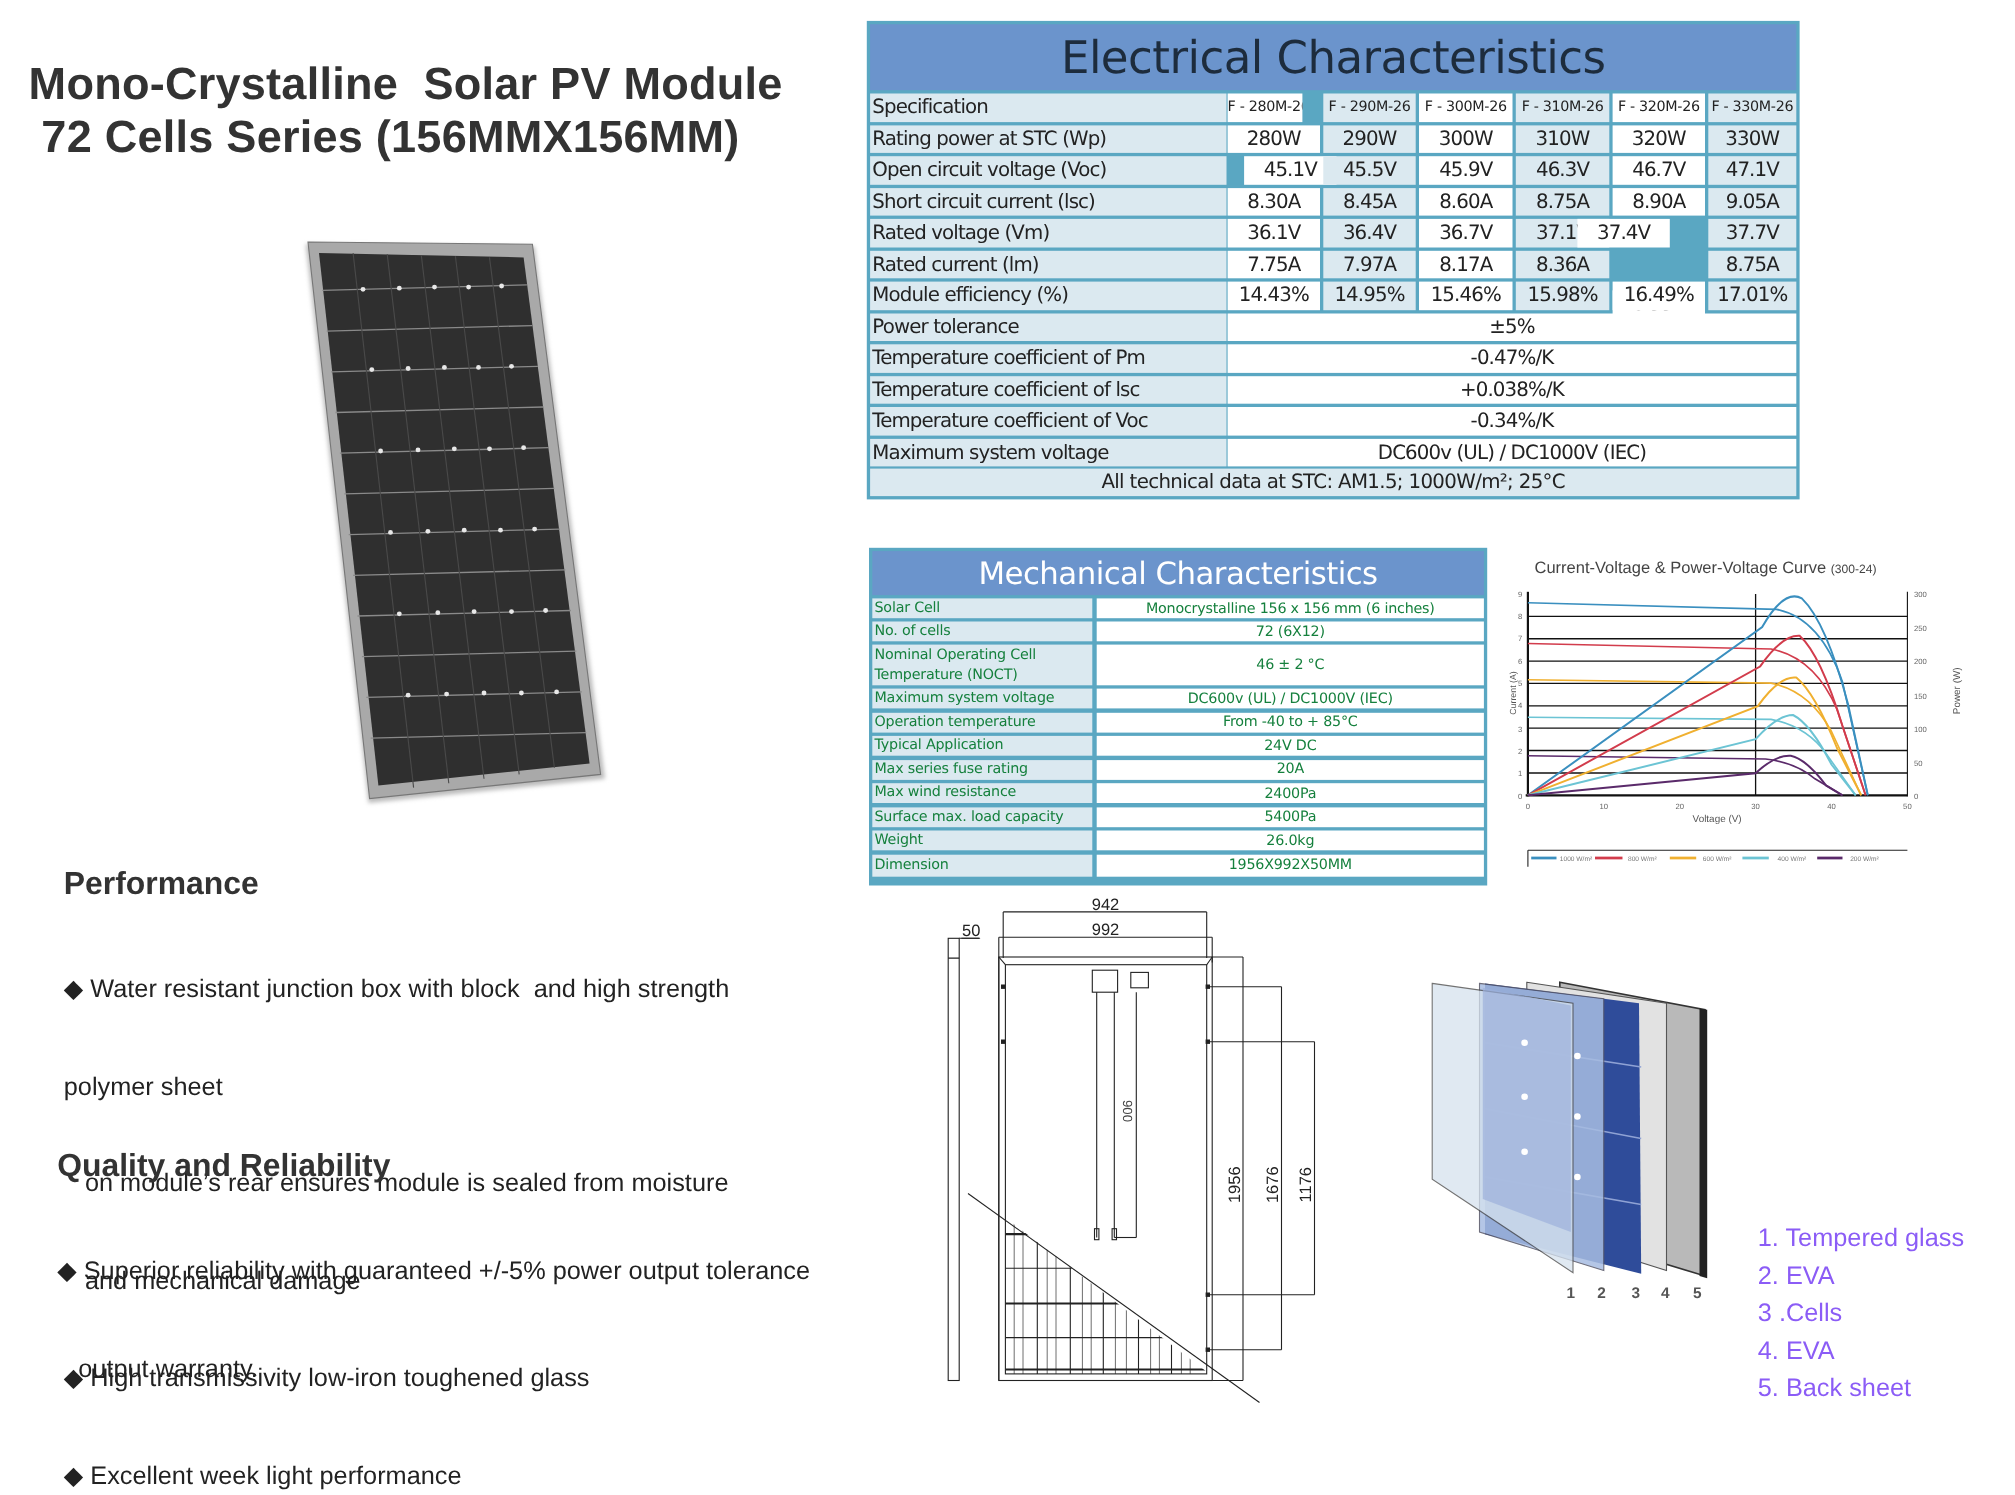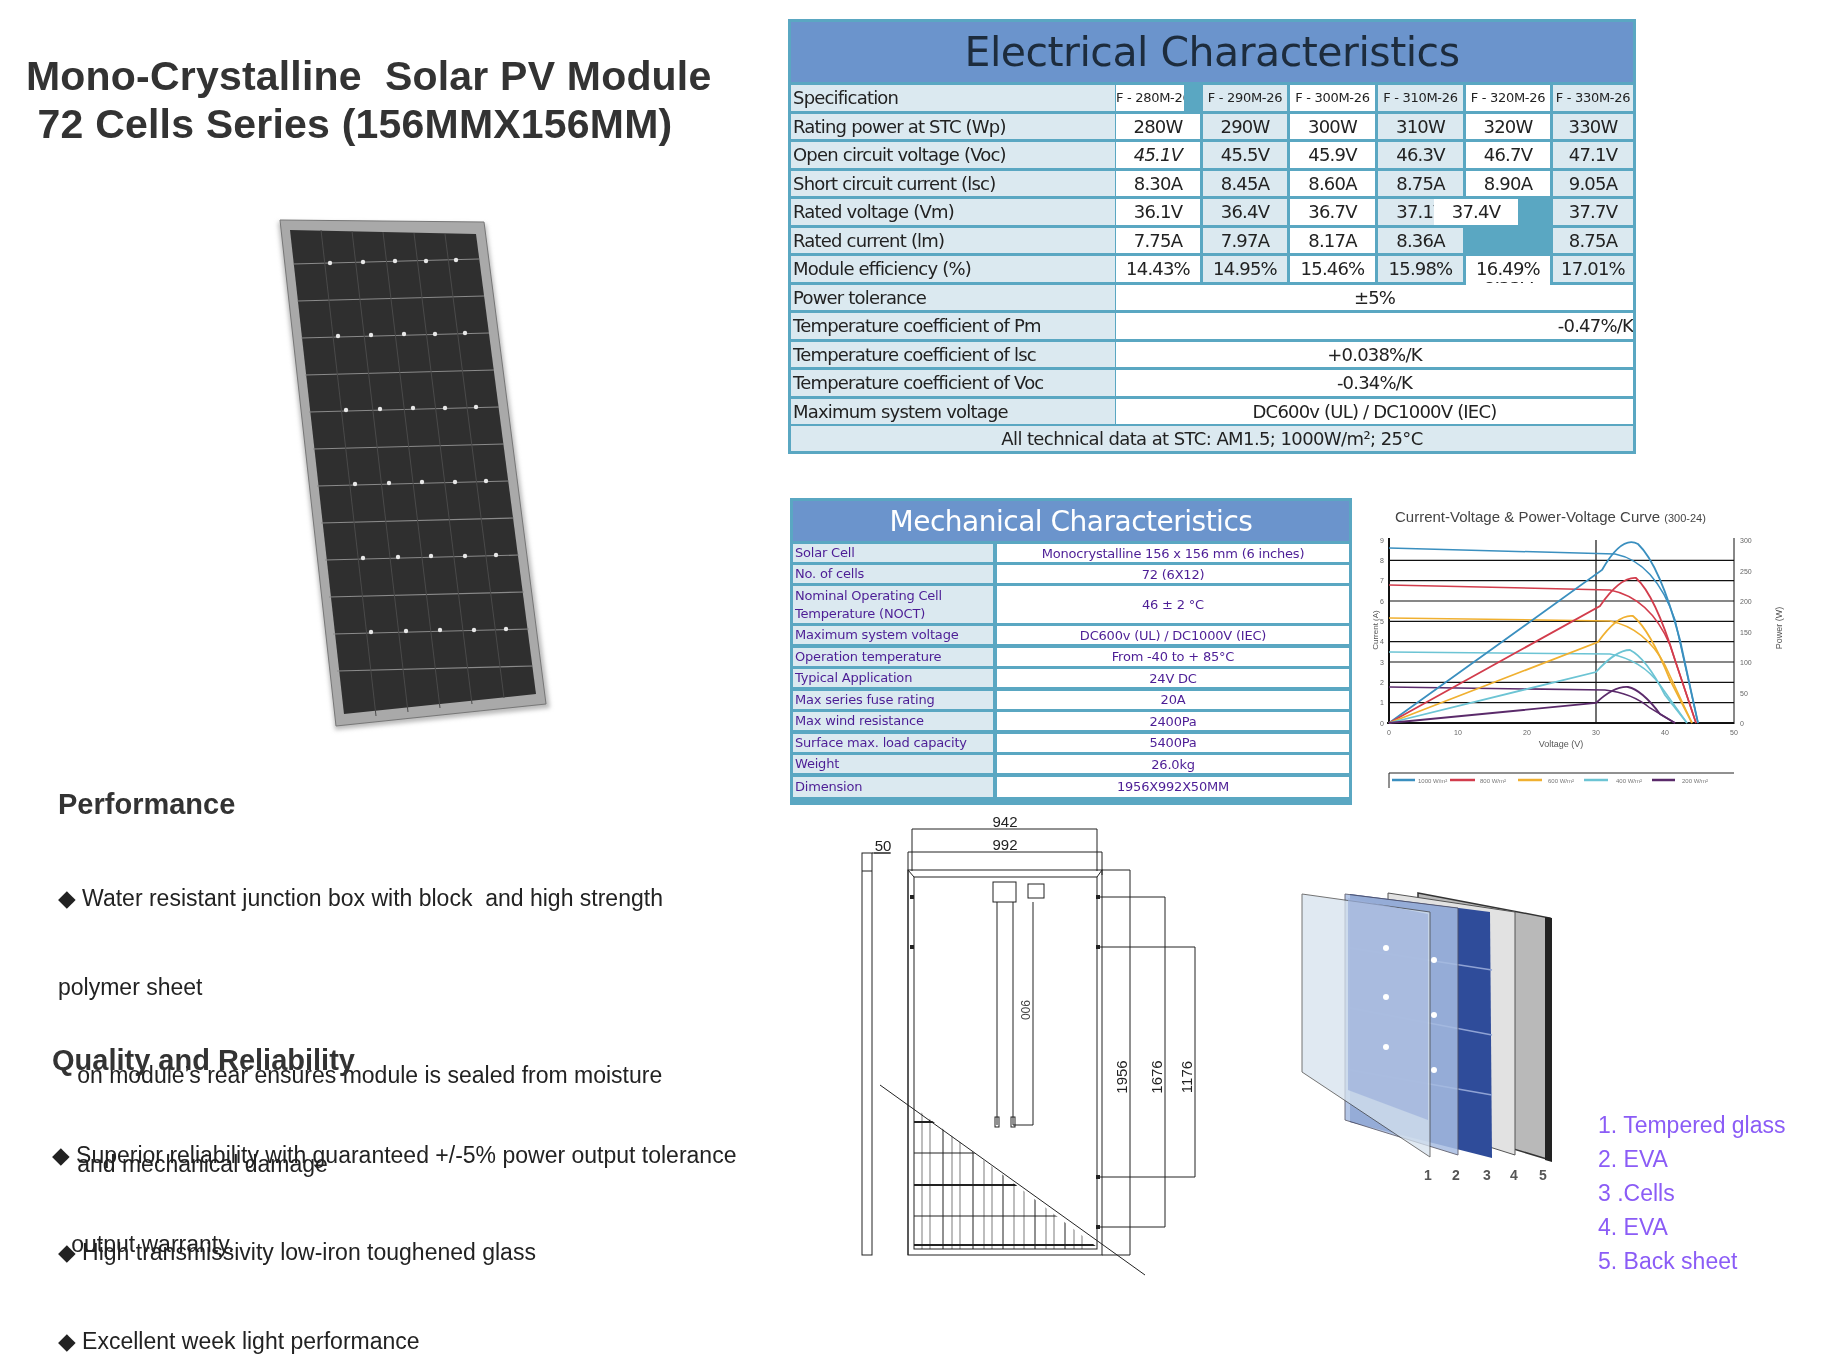--- a/index.html
+++ b/index.html
@@ -17,21 +17,21 @@
   .ecell.lbl{text-align:left;padding-left:2px;background:#dbe9f0;}
   .ecell.w{background:#fff;}
   .ecell.b{background:#dbe9f0;}
   .ecell.sm{font-size:13px;letter-spacing:-0.3px;}
   .efoot{position:absolute;left:3px;right:3px;bottom:3px;height:25px;background:#dbe9f0;text-align:center;font-size:18px;line-height:25px;font-family:"DejaVu Sans",sans-serif;letter-spacing:-0.6px;}
 
   
   .mtab{left:790px;top:498px;width:562px;height:307px;background:#5aa7c2;}
   .mtab .hdr{position:absolute;left:3px;top:3px;right:3px;height:40px;background:#6b94cc;text-align:center;color:#fff;font-size:28px;line-height:42px;font-family:"DejaVu Sans",sans-serif;letter-spacing:-0.5px;}
   .mrow{position:absolute;left:3px;right:3px;}
-  .mcell{position:absolute;top:0;bottom:0;font-size:13px;color:#4c1d95;font-family:"DejaVu Sans",sans-serif;display:flex;align-items:center;white-space:nowrap;overflow:hidden;letter-spacing:-0.2px;}
+  .mcell{position:absolute;top:0;bottom:0;font-size:13px;color:#15803d;font-family:"DejaVu Sans",sans-serif;display:flex;align-items:center;white-space:nowrap;overflow:hidden;letter-spacing:-0.2px;}
   .mcell.lbl{left:0;width:198px;background:#dbe9f0;padding-left:2px;line-height:18px;white-space:normal;}
   .mcell.val{left:204px;right:0;background:#fff;justify-content:center;}
 
   
   .chart-title{left:1395px;top:508px;font-size:15px;color:#444;white-space:nowrap;}
   .chart-title small{font-size:11px;}
   svg text{font-family:"Liberation Sans",sans-serif;}
 
   .layers-legend{left:1598px;top:1108px;font-size:23px;line-height:34px;color:#8b5cf6;}
 </style>
@@ -144,21 +144,21 @@
     <div class="ecell lbl" style="left:0;width:322px;">Rating power at STC (Wp)</div>
     <div class="ecell w" style="left:325px;width:84px;">280W</div>
     <div class="ecell b" style="left:412px;width:84px;">290W</div>
     <div class="ecell w" style="left:499px;width:85px;">300W</div>
     <div class="ecell b" style="left:587px;width:85px;">310W</div>
     <div class="ecell w" style="left:675px;width:84px;">320W</div>
     <div class="ecell b" style="left:762px;width:80px;">330W</div>
   </div>
   <div class="erow" style="top:123px;">
     <div class="ecell lbl" style="left:0;width:322px;">Open circuit voltage (Voc)</div>
-    <div class="ecell w" style="left:325px;width:84px;font-style:italic;">45.1V</div>
+    <div class="ecell w" style="left:340px;width:84px;">45.1V</div>
     <div class="ecell b" style="left:412px;width:84px;">45.5V</div>
     <div class="ecell w" style="left:499px;width:85px;">45.9V</div>
     <div class="ecell b" style="left:587px;width:85px;">46.3V</div>
     <div class="ecell w" style="left:675px;width:84px;">46.7V</div>
     <div class="ecell b" style="left:762px;width:80px;">47.1V</div>
   </div>
   <div class="erow" style="top:151.5px;">
     <div class="ecell lbl" style="left:0;width:322px;">Short circuit current (lsc)</div>
     <div class="ecell w" style="left:325px;width:84px;">8.30A</div>
     <div class="ecell b" style="left:412px;width:84px;">8.45A</div>
@@ -194,21 +194,21 @@
     <div class="ecell w" style="left:675px;width:84px;">16.49%</div>
     <div class="ecell b" style="left:762px;width:80px;">17.01%</div>
   </div>
 
   <div class="erow" style="top:265.5px;">
     <div class="ecell lbl" style="left:0;width:322px;">Power tolerance</div>
     <div class="ecell w" style="left:325px;right:0;">±5%</div>
   </div>
   <div class="erow" style="top:294px;">
     <div class="ecell lbl" style="left:0;width:322px;">Temperature coefficient of Pm</div>
-    <div class="ecell w" style="left:325px;right:0;text-align:right;">-0.47%/K</div>
+    <div class="ecell w" style="left:325px;right:0;">-0.47%/K</div>
   </div>
   <div class="erow" style="top:322.5px;">
     <div class="ecell lbl" style="left:0;width:322px;">Temperature coefficient of lsc</div>
     <div class="ecell w" style="left:325px;right:0;">+0.038%/K</div>
   </div>
   <div class="erow" style="top:351px;">
     <div class="ecell lbl" style="left:0;width:322px;">Temperature coefficient of Voc</div>
     <div class="ecell w" style="left:325px;right:0;">-0.34%/K</div>
   </div>
   <div class="erow" style="top:379.5px;">

